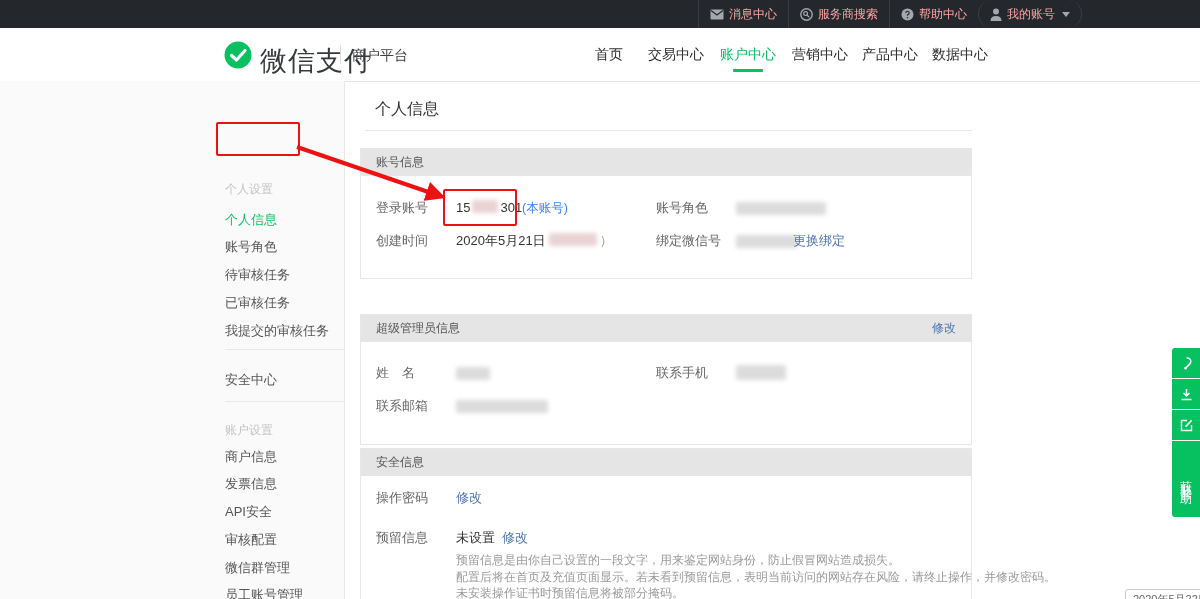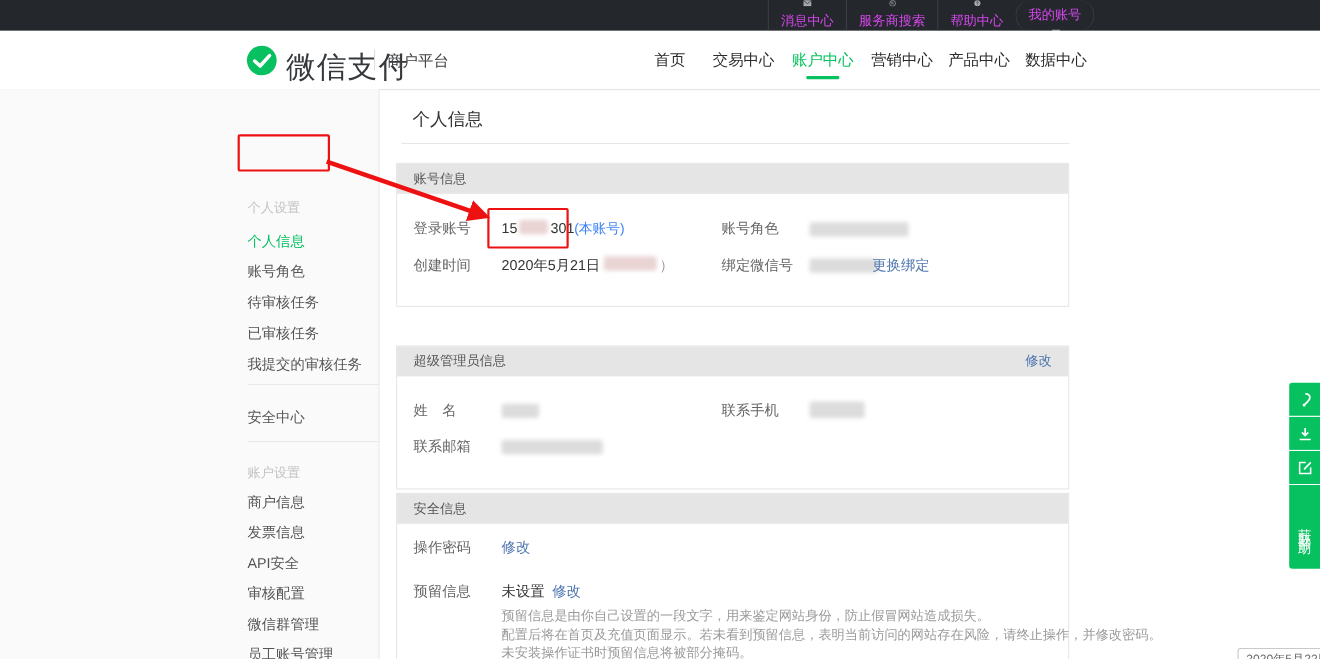--- a/index.html
+++ b/index.html
@@ -4,21 +4,21 @@
 <style>
   html,body{margin:0;padding:0;background:#fff;}
   #screen{position:relative;width:1200px;height:599px;overflow:hidden;background:#fff;
           font-family:"Liberation Sans","DejaVu Sans",sans-serif;color:#333;}
   .abs{position:absolute;}
 
   
   #topbar{position:absolute;left:0;top:0;width:1200px;height:28px;background:#24282d;}
   .tb-items{position:absolute;left:698px;top:0;height:28px;display:flex;}
   .tb-item{display:flex;align-items:center;gap:5px;padding:0 11px;height:28px;
-           border-left:1px solid #3a3e44;color:#d946ef;font-size:12px;cursor:pointer;flex-direction:column;}
+           border-left:1px solid #3a3e44;color:#fca5a5;font-size:12px;cursor:pointer;}
   .tb-item:last-child{border-right:1px solid #3a3e44;border-radius:14px;}
   .tb-item svg{display:block;}
   .caret{width:0;height:0;border-left:4px solid transparent;border-right:4px solid transparent;
          border-top:5px solid #a4a8ae;margin-left:2px;}
 
   
   #header{position:absolute;left:0;top:28px;width:1200px;height:53px;background:#fff;
           border-bottom:1px solid #e4e4e4;}
   .logo-circle{position:absolute;left:224px;top:13px;}
   .brand{position:absolute;left:260px;top:15px;font-size:27px;color:#35393c;letter-spacing:1px;}

